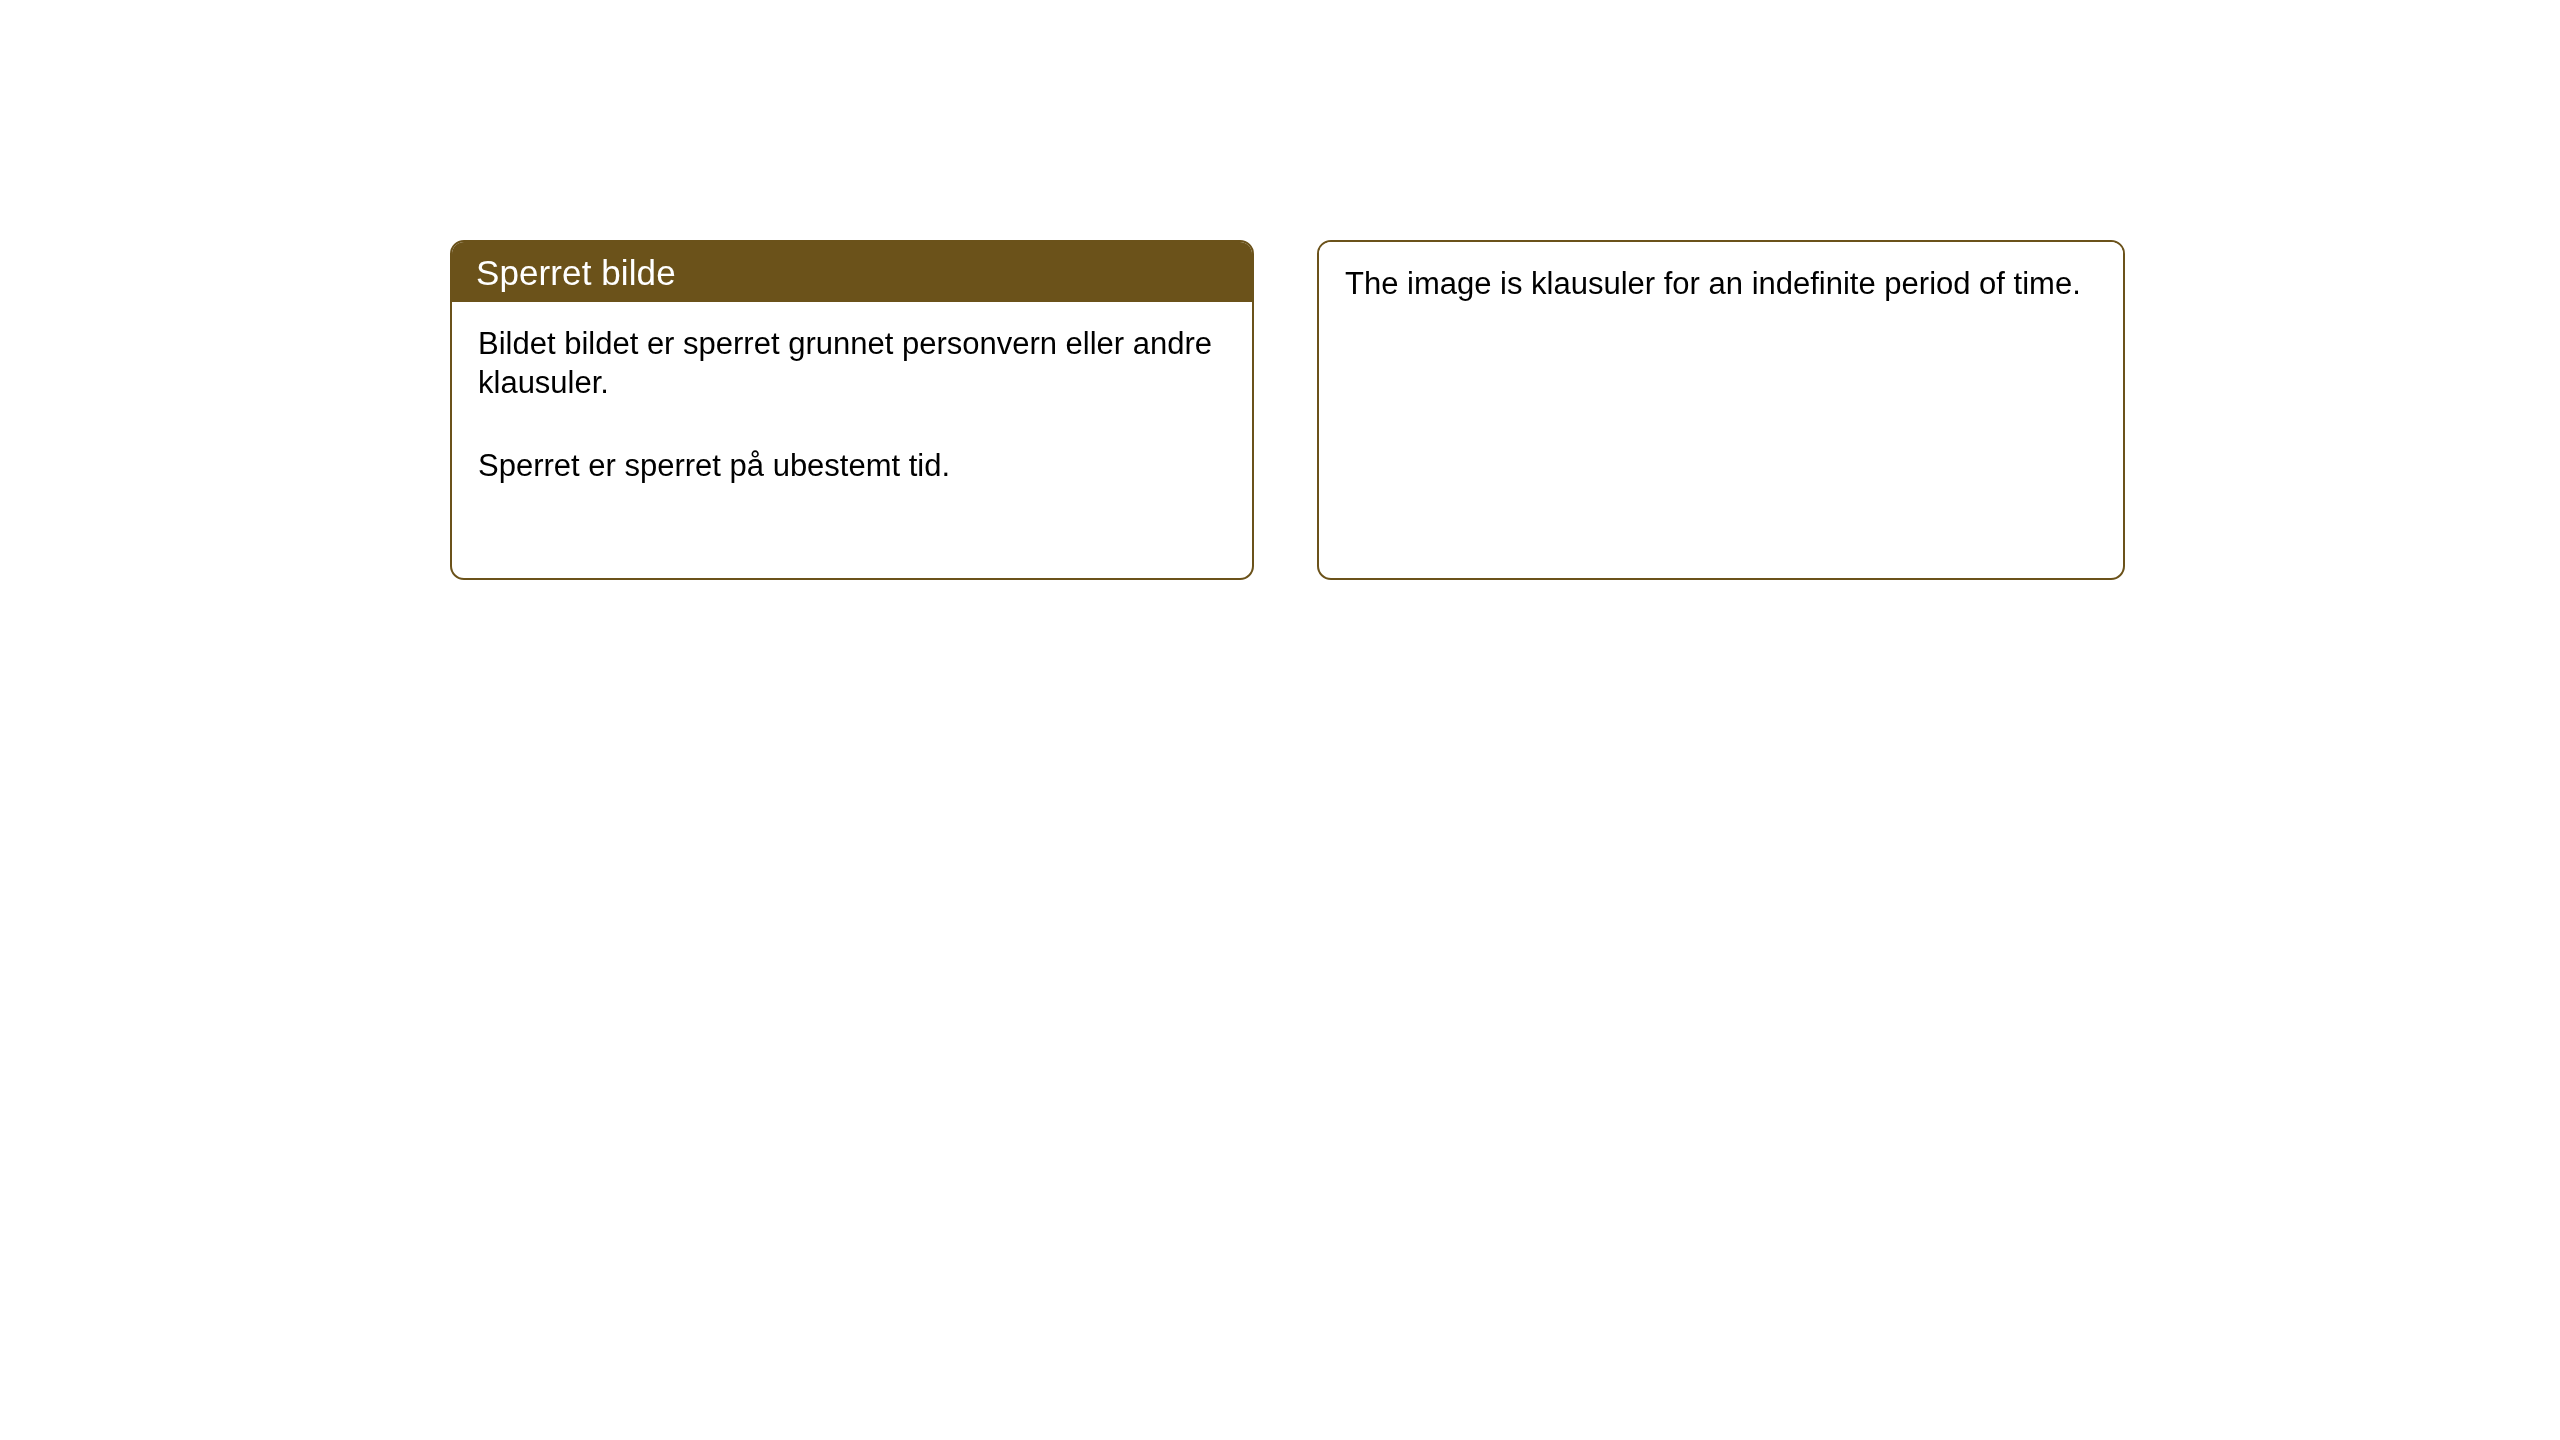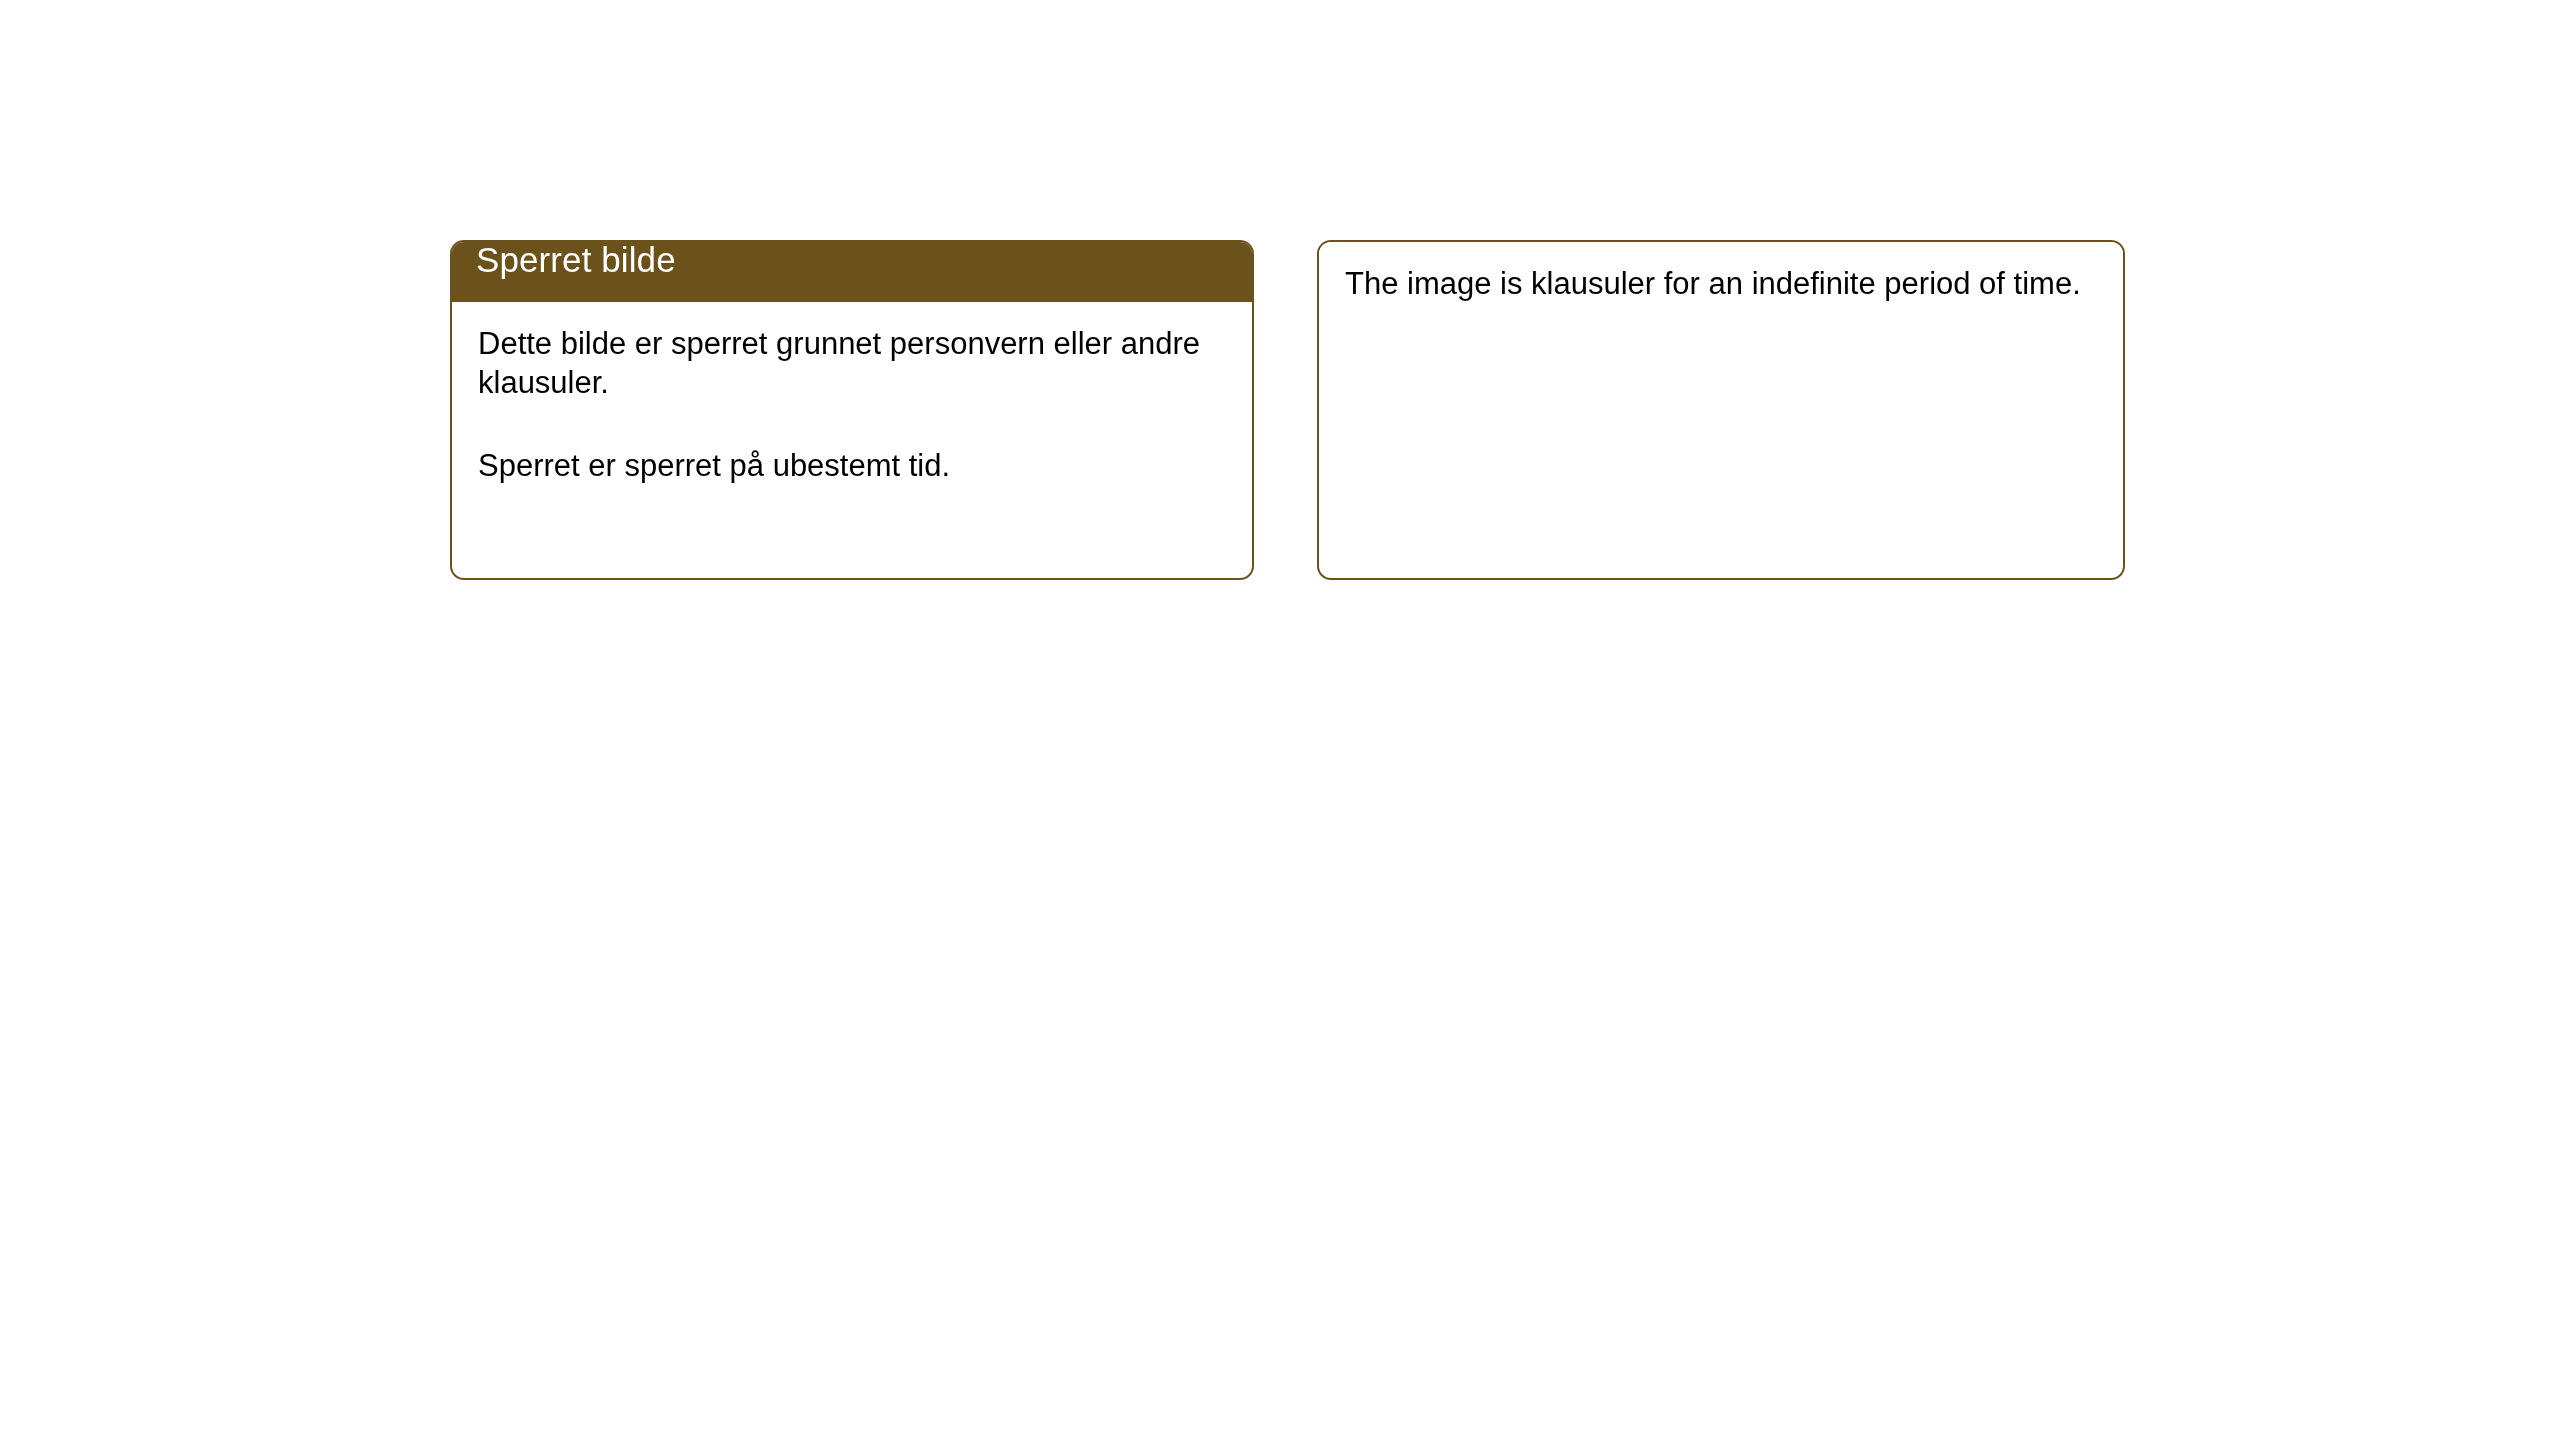--- a/index.html
+++ b/index.html
@@ -41,21 +41,21 @@
     top: 240px;
     width: 808px;
     height: 340px;
   }
 
   .panel-header {
     box-sizing: border-box;
     height: 60px;
     background: #6b521a;
     display: flex;
-    align-items: flex-start;
+    align-items: center;
     padding: 0 0 0 24px;
   }
 
   .panel-title {
     color: #ffffff;
     font-size: 35px;
     font-weight: 400;
     line-height: 1;
     letter-spacing: 0.1px;
     white-space: nowrap;
@@ -82,21 +82,21 @@
 </head>
 <body>
 
 <div class="stage">
 
   <section class="notice-panel panel-no">
     <div class="panel-header">
       <span class="panel-title">Sperret bilde</span>
     </div>
     <div class="panel-body">
-      <p class="panel-paragraph">Dette bilde er sperret grunnet personvern eller andre klausuler.</p>
+      <p class="panel-paragraph">Bildet bildet er sperret grunnet personvern eller andre klausuler.</p>
       <p class="panel-paragraph">Sperret er sperret på ubestemt tid.</p>
     </div>
   </section>
 
   <section class="notice-panel panel-en">
     <div class="panel-body">
       <p class="panel-paragraph">The image is klausuler for an indefinite period of time.</p>
     </div>
   </section>
 

